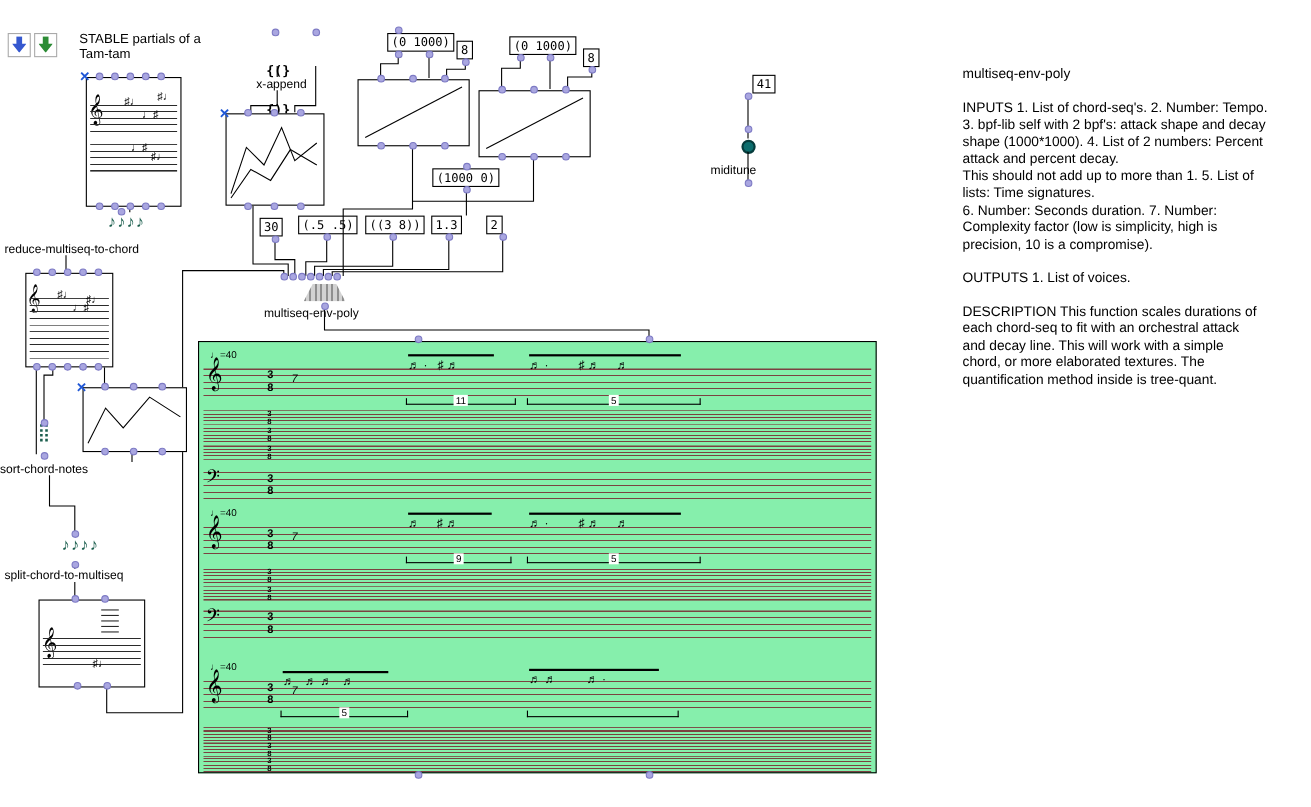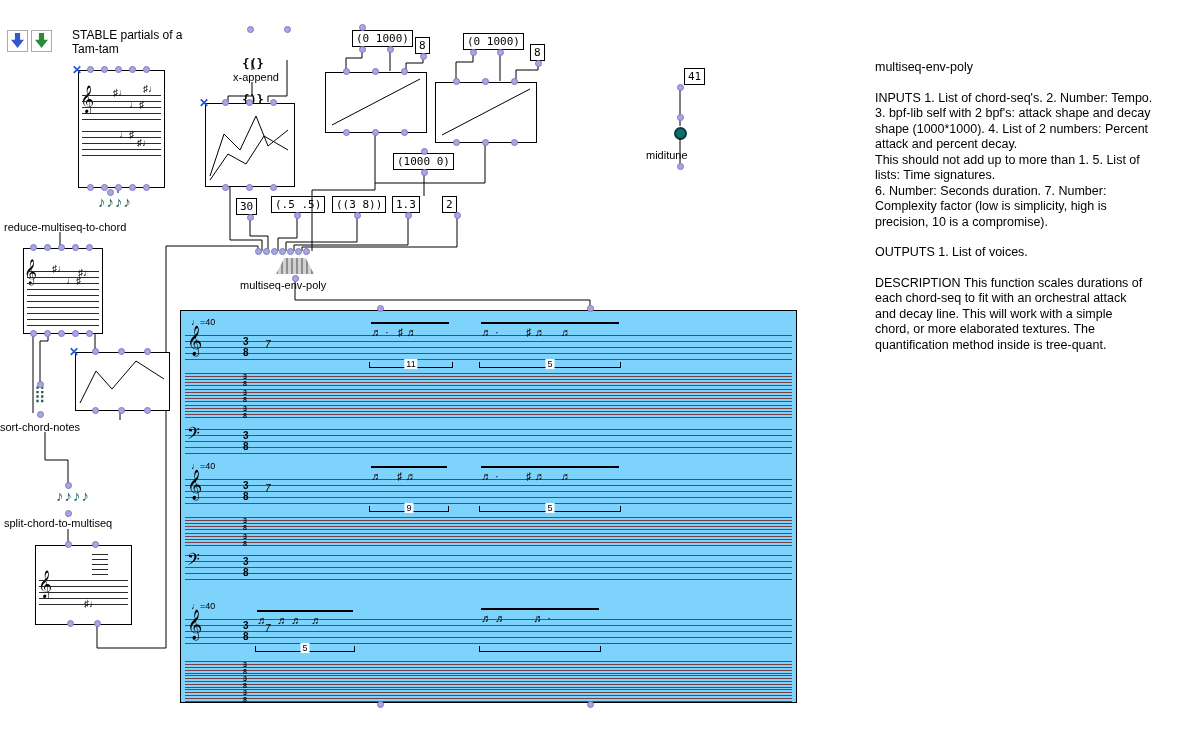--- a/index.html
+++ b/index.html
@@ -41,36 +41,36 @@
     padding:1px 4px;z-index:20;white-space:pre;}
   .tooltip .hl{background:#b9d0ee;}
   
   .trap{position:absolute;width:38px;height:16px;
     background:repeating-linear-gradient(to right,#8f8f8f 0,#8f8f8f 2px,#d2d2d2 2px,#d2d2d2 5px);
     clip-path:polygon(22% 0,78% 0,100% 100%,0 100%);}
   
   .mdot{position:absolute;width:9px;height:9px;border-radius:50%;
     background:#0d6e6e;border:2px solid #063c3c;}
   
-  .score{position:absolute;background:#7dd3fc;border:1px solid #000;z-index:2;}
+  .score{position:absolute;background:#86efac;border:1px solid #000;z-index:2;}
   .st5{position:absolute;left:4px;right:4px;height:25px;
     background:repeating-linear-gradient(to bottom,#7b4141 0,#7b4141 1px,transparent 1px,transparent 6px);}
   .st3{position:absolute;left:4px;right:4px;height:13px;
     background:repeating-linear-gradient(to bottom,#7b4141 0,#7b4141 1px,transparent 1px,transparent 3px);}
   .clef{position:absolute;left:2px;top:-8px;font-family:"DejaVu Sans",sans-serif;font-size:26px;line-height:1;}
   .fclef{position:absolute;left:2px;top:-4px;font-family:"DejaVu Sans",sans-serif;font-size:20px;line-height:1;}
   .ts{position:absolute;left:58px;top:1px;font-size:10px;font-weight:bold;line-height:11px;
     text-align:center;white-space:pre;}
   .ts-sm{position:absolute;left:58px;top:0;font-size:7px;font-weight:bold;line-height:7px;
     text-align:center;white-space:pre;}
   .tmp{position:absolute;left:10px;font-size:9px;line-height:10px;}
   .rst{position:absolute;left:80px;top:4px;font-size:10px;font-style:italic;}
   .ng{position:absolute;font-size:11px;line-height:12px;border-top:2px solid #000;
     padding-top:2px;letter-spacing:3px;white-space:pre;}
-  .tup{position:absolute;height:5px;border:1px solid #000;border-top:none;}
+  .tup{position:absolute;height:5px;border:1px solid #000;border-top:none;padding-left:16px;}
   .tupn{position:absolute;left:50%;top:-3px;transform:translateX(-50%);
     background:#fff;font-size:9px;line-height:10px;padding:0 2px;}
   
   .docs{position:absolute;left:875px;top:60px;width:320px;font-size:12.5px;line-height:15.5px;}
   .docs div{white-space:pre-line;margin-bottom:15px;}
   .xapp{position:absolute;font-family:"DejaVu Sans Mono",monospace;font-weight:bold;
     font-size:12px;line-height:12px;text-align:center;white-space:pre;}
 </style>
 </head>
 <body>

